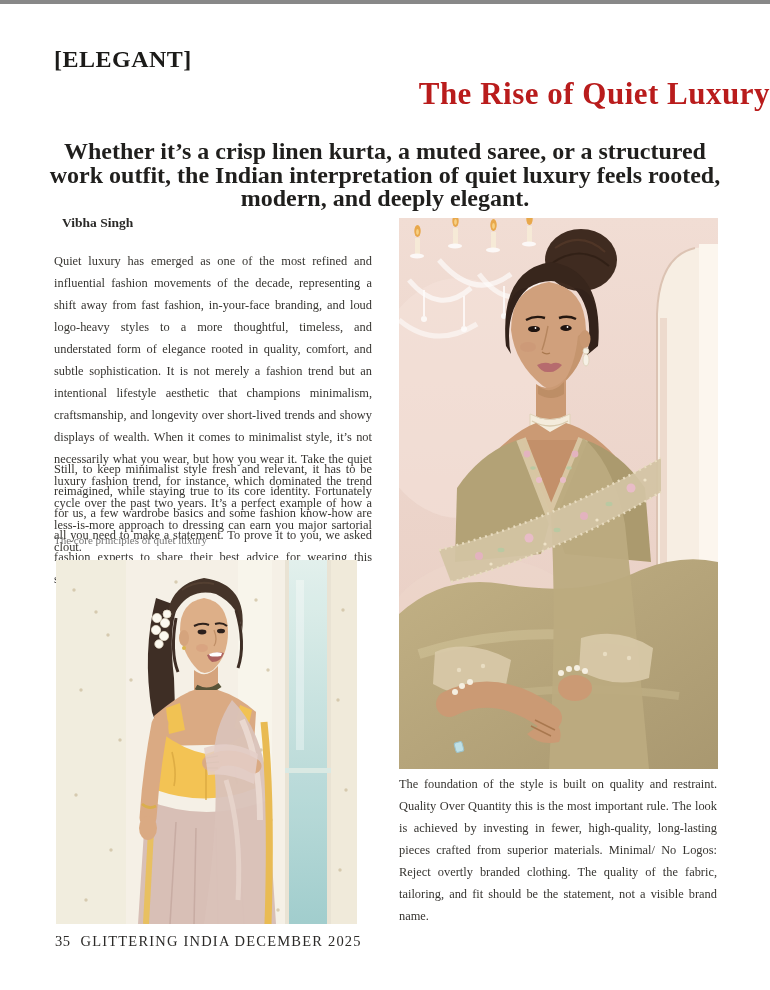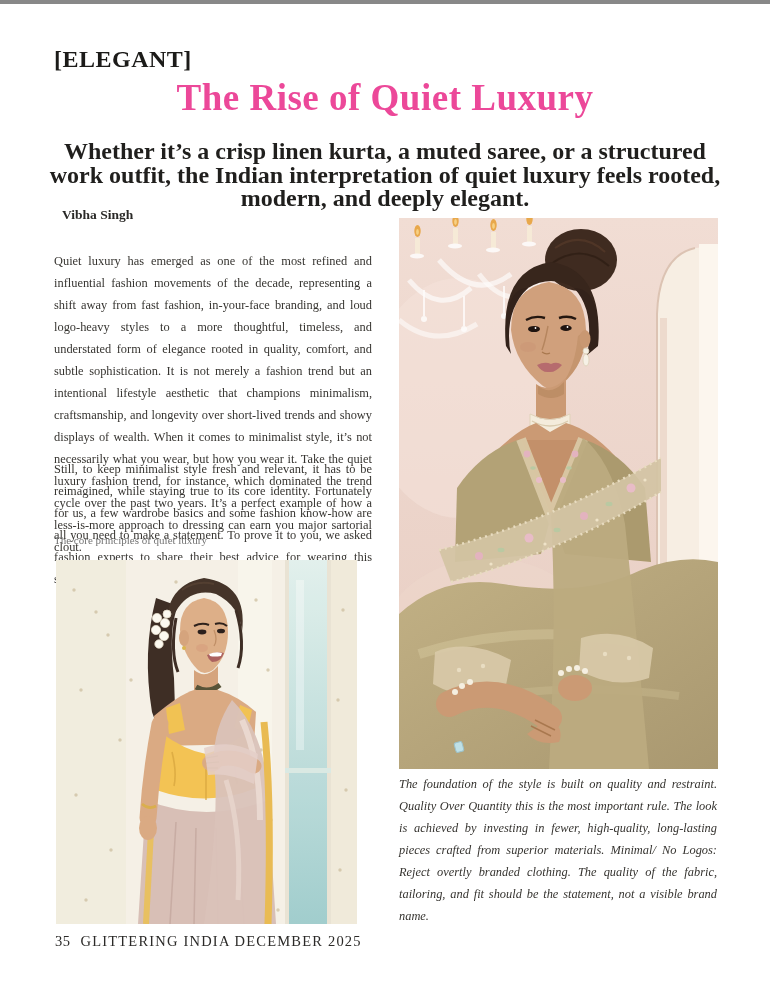--- a/index.html
+++ b/index.html
@@ -8,44 +8,44 @@
     background:#ffffff; overflow:hidden;
     font-family:"Liberation Serif","DejaVu Serif",serif;
     color:#363430;
   }
   .kicker {
     position:absolute; left:54px; top:42px;
     font-size:24px; font-weight:bold; color:#1c1b19; letter-spacing:0.5px;
   }
   .title {
     position:absolute; left:0; top:72px; width:770px;
-    text-align:center; font-size:37px; font-weight:bold; color:#ec4899;
+    text-align:right; font-size:31px; font-weight:bold; color:#b91c1c;
     letter-spacing:0.5px;
   }
   .subtitle {
     position:absolute; left:40px; top:136px; width:690px;
     text-align:center; font-size:24px; line-height:23.5px; font-weight:bold;
     color:#201f1d;
   }
   .byline {
-    position:absolute; left:62px; top:203px;
+    position:absolute; left:62px; top:211px;
     font-size:13.5px; font-weight:bold; color:#2a2927;
   }
   .body-text {
     position:absolute; width:318px;
     font-size:12.4px; line-height:22px; text-align:justify;
     color:#363430; margin:0;
   }
   .p1 { left:54px; top:246px; }
   .p2 { left:54px; top:454px; }
   .section-heading {
     position:absolute; left:54px; top:530px;
     font-size:11px; color:#737373;
   }
-  .p3 { left:399px; top:769px;font-style:italic; }
+  .p3 { left:399px; top:769px; }
   .p4 { left:399px; top:876px; }
   .photo { position:absolute; display:block; }
   .photo-left  { left:56px;  top:556px; width:301px; height:364px; }
   .photo-right { left:399px; top:214px; width:319px; height:551px; }
   .footer {
     position:absolute; left:55px; top:929px;
     font-size:14.5px; color:#2b2a28; letter-spacing:1.2px;text-align:right;
   }
   .footer .page-num { margin-right:10px; letter-spacing:0.5px; }
   svg { display:block; }

